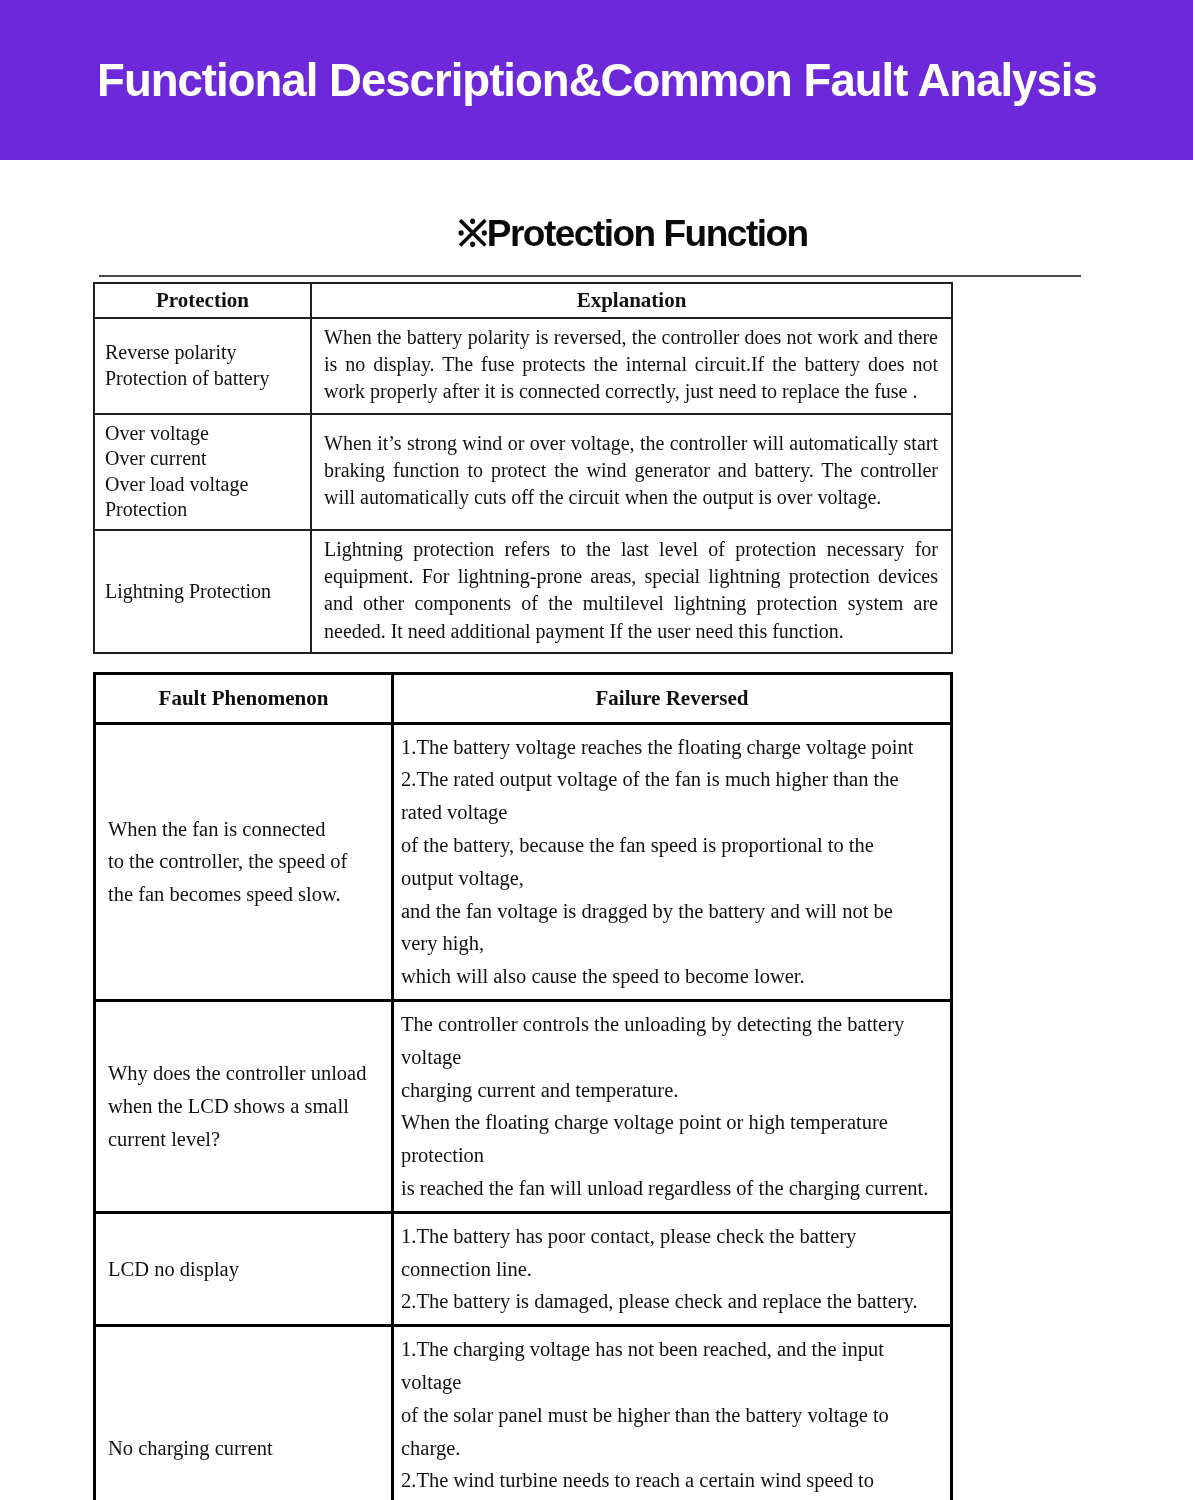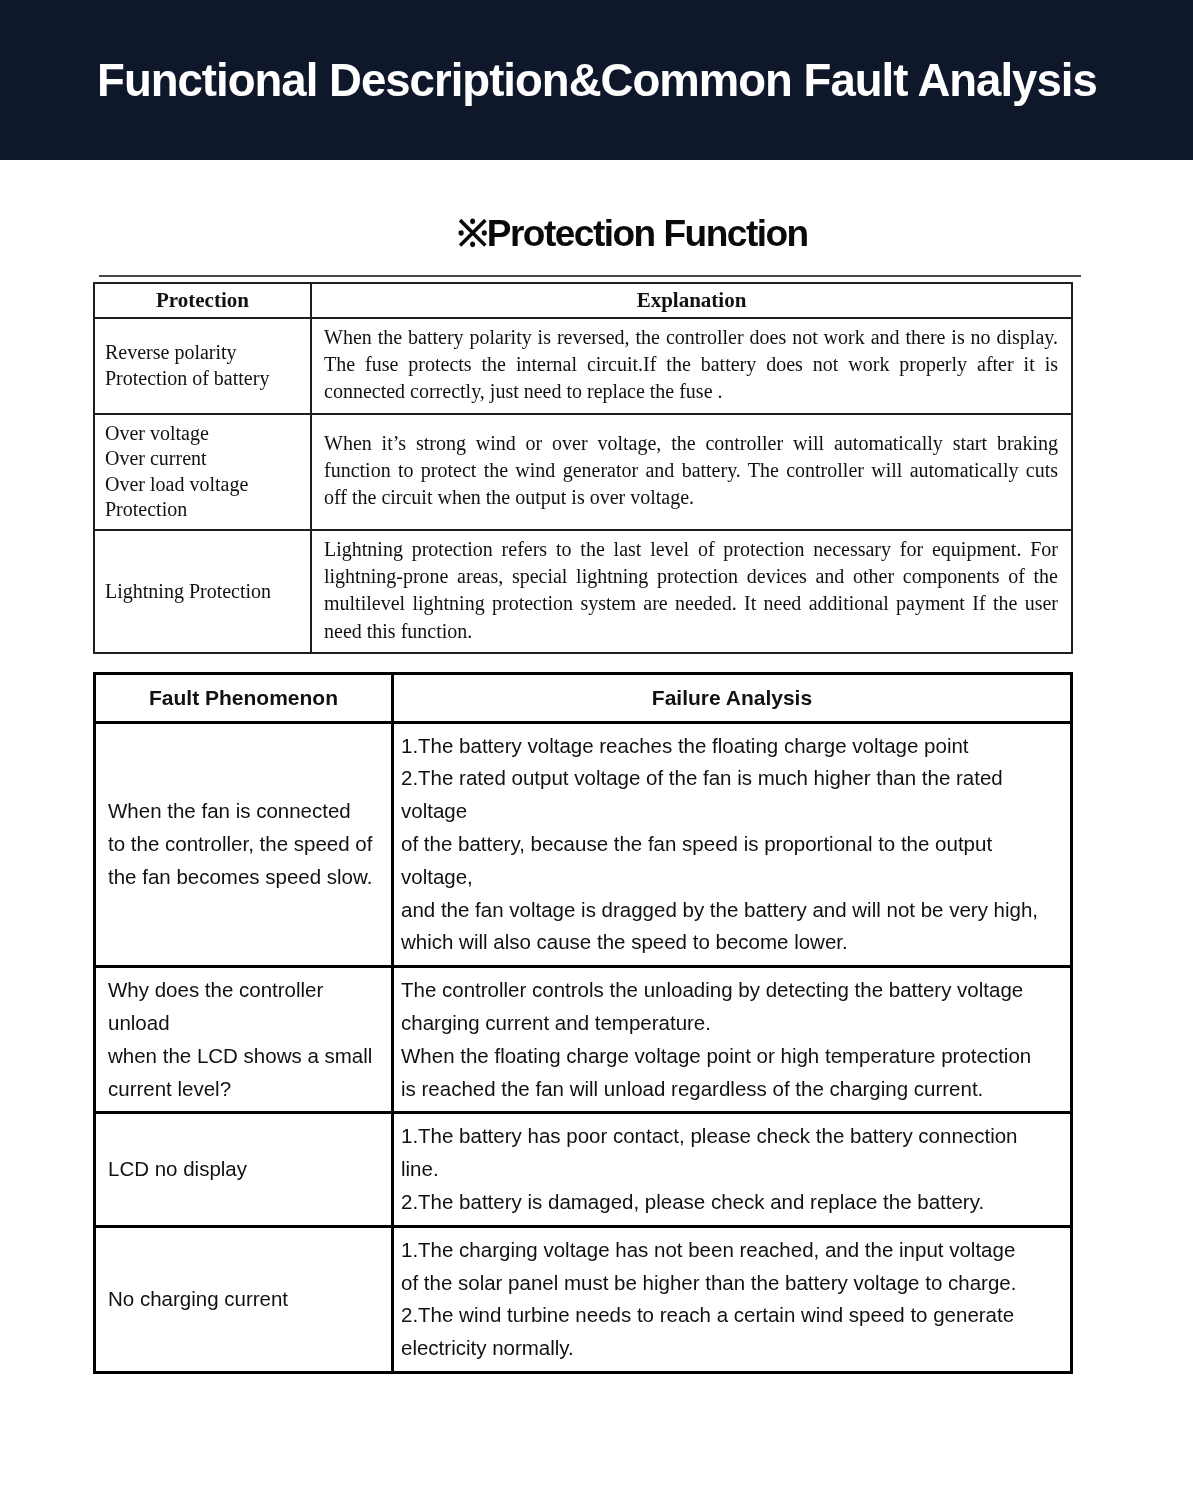--- a/index.html
+++ b/index.html
@@ -11,21 +11,21 @@
     width: 1193px;
     height: 1500px;
     overflow: hidden;
     font-family: "Liberation Sans", sans-serif;
     color: #111;
   }
   
   .banner {
     width: 1193px;
     height: 160px;
-    background: #0f172a;
+    background: #6d28d9;
     display: flex;
     align-items: center;
     justify-content: center;
   }
   .banner h1 {
     margin: 0;
     color: #ffffff;
     font-size: 46px;
     font-weight: bold;
     letter-spacing: -1px;
@@ -39,21 +39,21 @@
     font-weight: bold;
     letter-spacing: -1.5px;
     color: #0a0a0a;
   }
   .h-protection { margin: 46px 0 0 72px; text-align: center; }
   .h-failure    { margin: 32px 0 0 72px; }
   
   table {
     border-collapse: collapse;
     table-layout: fixed;
-    width: 980px;
+    width: 860px;
   }
   .tablewrap { margin-left: 93px; }
   .wrap-1 { margin-top: 18px; }
   .wrap-2 { margin-top: 18px; }
   .artifact-line {
     height: 2px;
     background: #4a4a4a;
     width: 982px;
     margin: 0 0 5px 6px;
   }
@@ -82,21 +82,21 @@
     line-height: 1.36;
     text-align: justify;
     vertical-align: middle;
   }
   
   .t2 {
     font-family: "Liberation Sans", sans-serif;
     font-size: 20.5px;
     border: 3px solid #000;
   }
-  .t2 th, .t2 td { border: 3px solid #000; }
+  .t2 th, .t2 td { border: 3px solid #000; font-family: Liberation Serif, serif; }
   .t2 col.c1 { width: 298px; }
   .t2 th {
     font-size: 21px;
     font-weight: bold;
     text-align: center;
     padding: 11px 4px;
   }
   .t2 td {
     line-height: 1.6;
     white-space: pre-line;
@@ -153,21 +153,21 @@
 
   <div class="tablewrap wrap-2">
     <table class="t2">
       <colgroup>
           <col class="c1">
           <col>
         </colgroup>
       <thead>
         <tr>
           <th>Fault Phenomenon</th>
-          <th>Failure Analysis</th>
+          <th>Failure Reversed</th>
         </tr>
       </thead>
       <tbody>
         <tr>
           <td class="fcell">When the fan is connected
 to the controller, the speed of
 the fan becomes speed slow.</td>
           <td class="acell">1.The battery voltage reaches the floating charge voltage point
 2.The rated output voltage of the fan is much higher than the rated voltage
 of the battery, because the fan speed is proportional to the output voltage,

